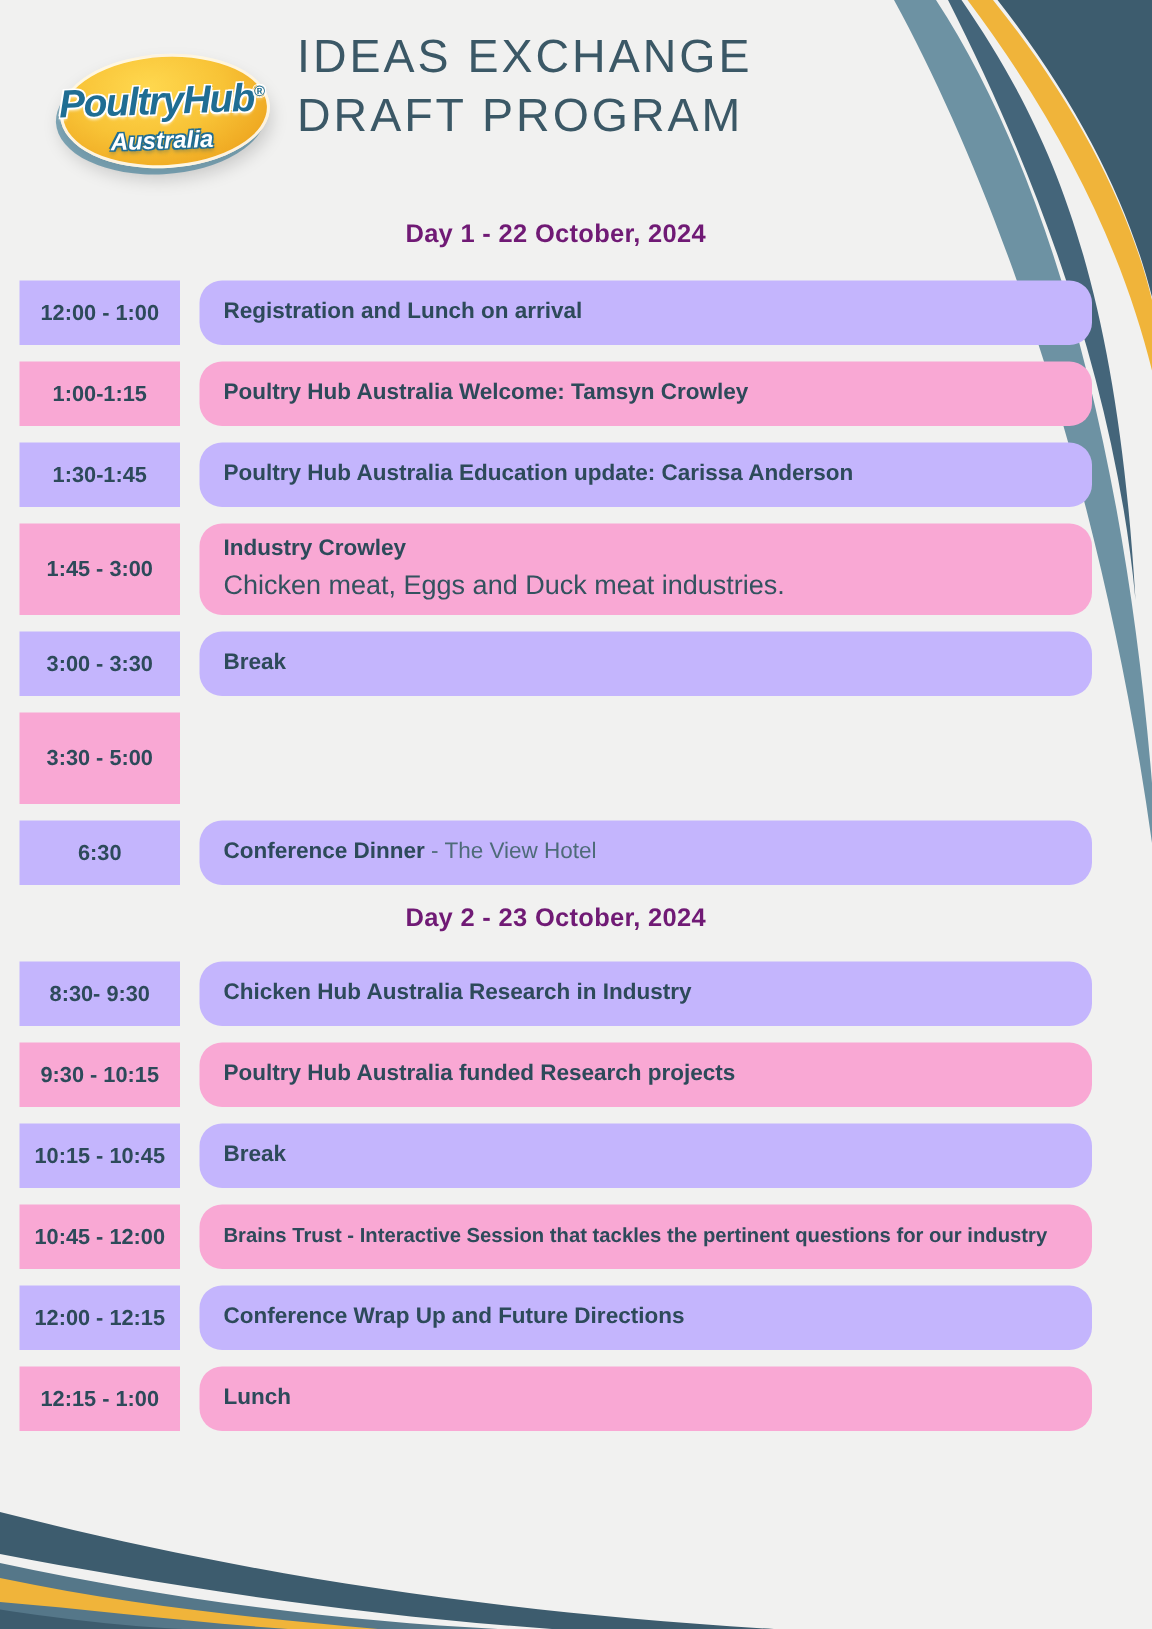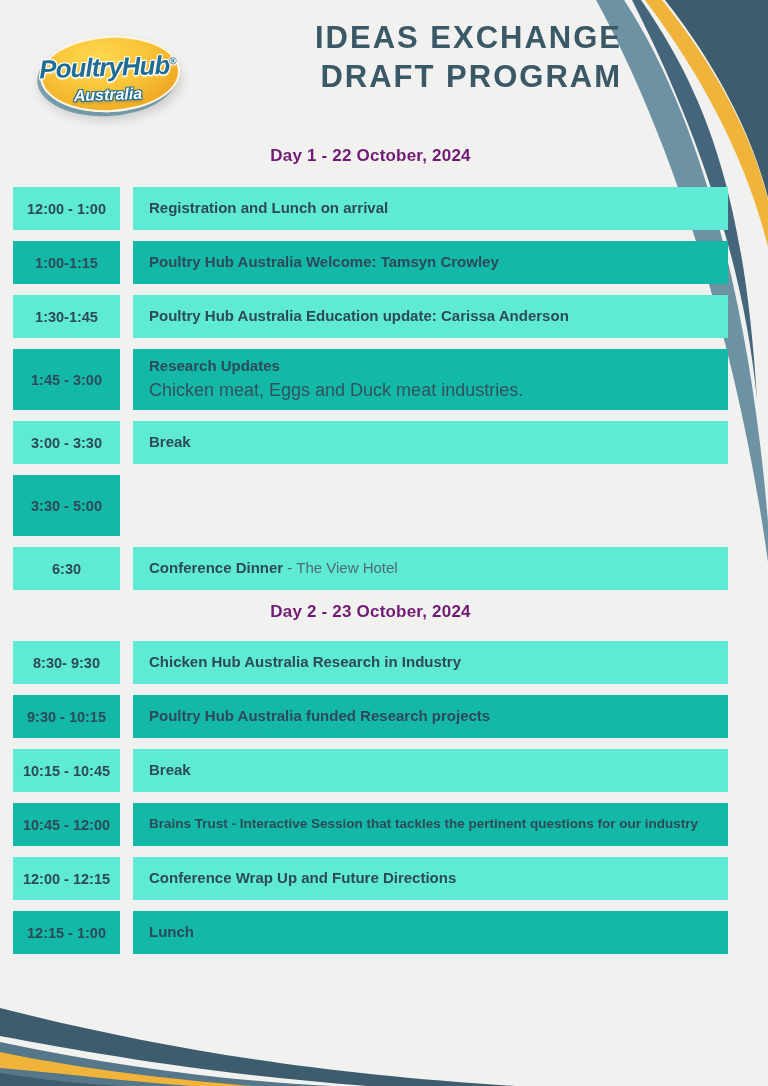--- a/index.html
+++ b/index.html
@@ -8,22 +8,22 @@
     background:#f1f1f0;font-family:"Liberation Sans",sans-serif;
     -webkit-font-smoothing:antialiased;
   }
   
   .deco{position:absolute;z-index:0;pointer-events:none;}
   .deco-tr{top:0;right:0;}
   .deco-bl{bottom:0;left:0;}
   
   .header{position:relative;z-index:2;}
   .page-title{
-    position:absolute;left:198px;top:18px;width:424px;text-align:right;
-    font-size:31px;font-weight:700;letter-spacing:2px;color:#3b5866;line-height:1.26;
+    position:absolute;left:198px;top:18px;width:424px;text-align:left;
+    font-size:31px;font-weight:400;letter-spacing:2px;color:#3b5866;line-height:1.26;
   }
   
   .logo{position:absolute;left:26px;top:30px;width:164px;height:92px;}
   .logo-oval{
     position:absolute;left:14px;top:6px;width:136px;height:72px;border-radius:50%;
     background:radial-gradient(ellipse at 42% 28%, #ffd84f 0%, #f8c336 45%, #efa922 78%, #e89b18 100%);
     box-shadow:-3px 4px 0 rgba(38,110,138,.55), 0 7px 12px rgba(0,0,0,.18);
     border:2px solid rgba(255,255,255,.85);
     transform:rotate(-3deg);
   }
@@ -47,24 +47,24 @@
     margin:0 0 20px 0;line-height:22px;letter-spacing:.2px;
   }
   .day-heading.second{margin-top:6px;margin-bottom:18px;}
   .row{display:flex;gap:13px;margin-bottom:11px;}
   .cell-time{
     width:107px;flex:0 0 107px;min-height:43px;display:flex;align-items:center;justify-content:center;
     font-weight:700;font-size:14.5px;color:#2d4a5a;text-align:center;
   }
   .cell-body{
     flex:1;min-height:43px;display:flex;flex-direction:column;justify-content:center;
-    padding:6px 16px;box-sizing:border-box;overflow:hidden;
+    padding:6px 16px;box-sizing:border-box;overflow:hidden;border-radius:15px;
   }
-  .row.gray  .cell-time,.row.gray  .cell-body{background:#5eead4;}
-  .row.orange .cell-time,.row.orange .cell-body{background:#14b8a6;}
+  .row.gray  .cell-time,.row.gray  .cell-body{background:#c4b5fd;}
+  .row.orange .cell-time,.row.orange .cell-body{background:#f9a8d4;}
   .row-title{font-weight:700;font-size:15px;color:#2d4a5a;white-space:nowrap;line-height:1.25;}
   .row-suffix{font-weight:400;color:#4e6b79;}
   .row-sub{font-weight:400;font-size:18px;color:#33525f;margin-top:3px;white-space:nowrap;line-height:1.3;}
   .row.has-sub .cell-time,.row.has-sub .cell-body{min-height:61px;}
 </style>
 </head>
 <body>
 
 <svg class="deco deco-tr" width="220" height="580" viewBox="0 0 220 580" aria-hidden="true">
   <path d="M117,0 C172,70 205,138 220,198 L220,0 Z" fill="#3d5c6e"></path>
@@ -114,21 +114,21 @@
     <div class="cell-time">1:30-1:45</div>
     <div class="cell-body">
       <div class="row-title fit"><span class="t">Poultry Hub Australia Education update: Carissa Anderson</span><span class="row-suffix"></span></div>
 
     </div>
   </div>
 
   <div class="row orange has-sub">
     <div class="cell-time">1:45 - 3:00</div>
     <div class="cell-body">
-      <div class="row-title fit"><span class="t">Research Updates</span><span class="row-suffix"></span></div>
+      <div class="row-title fit"><span class="t">Industry Crowley</span><span class="row-suffix"></span></div>
       <div class="row-sub fit">Chicken meat, Eggs and Duck meat industries.</div>
     </div>
   </div>
 
   <div class="row gray">
     <div class="cell-time">3:00 - 3:30</div>
     <div class="cell-body">
       <div class="row-title fit"><span class="t">Break</span><span class="row-suffix"></span></div>
 
     </div>

